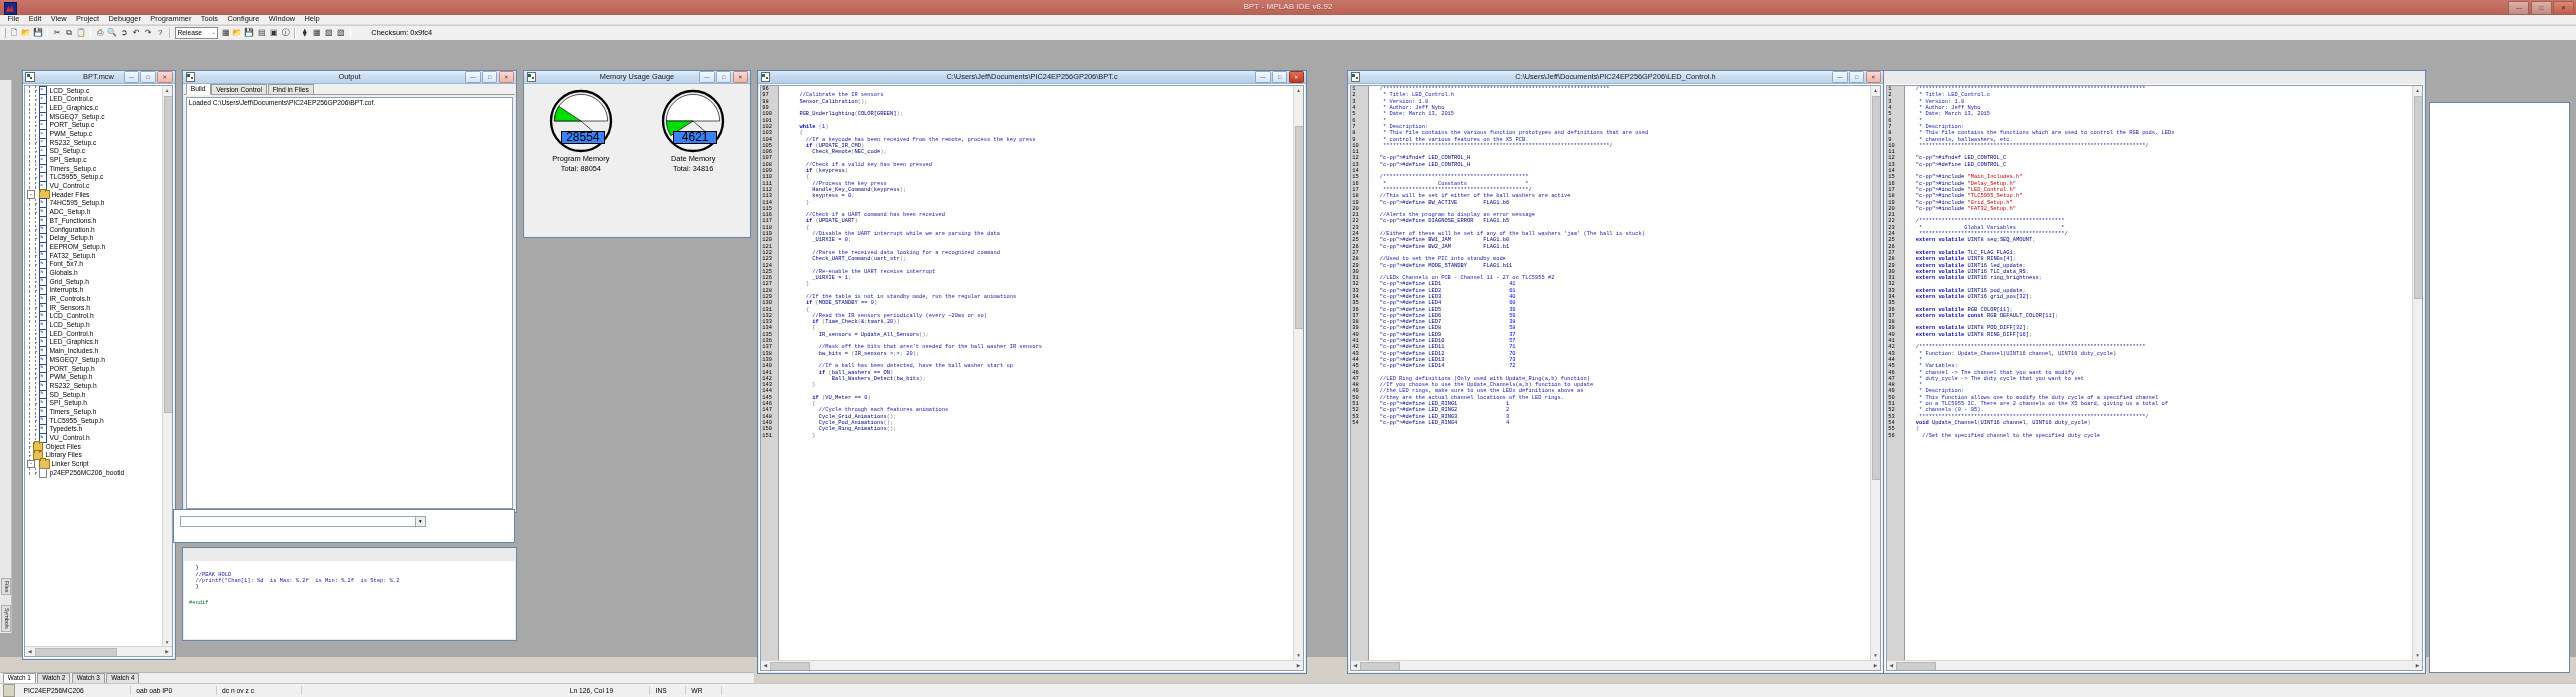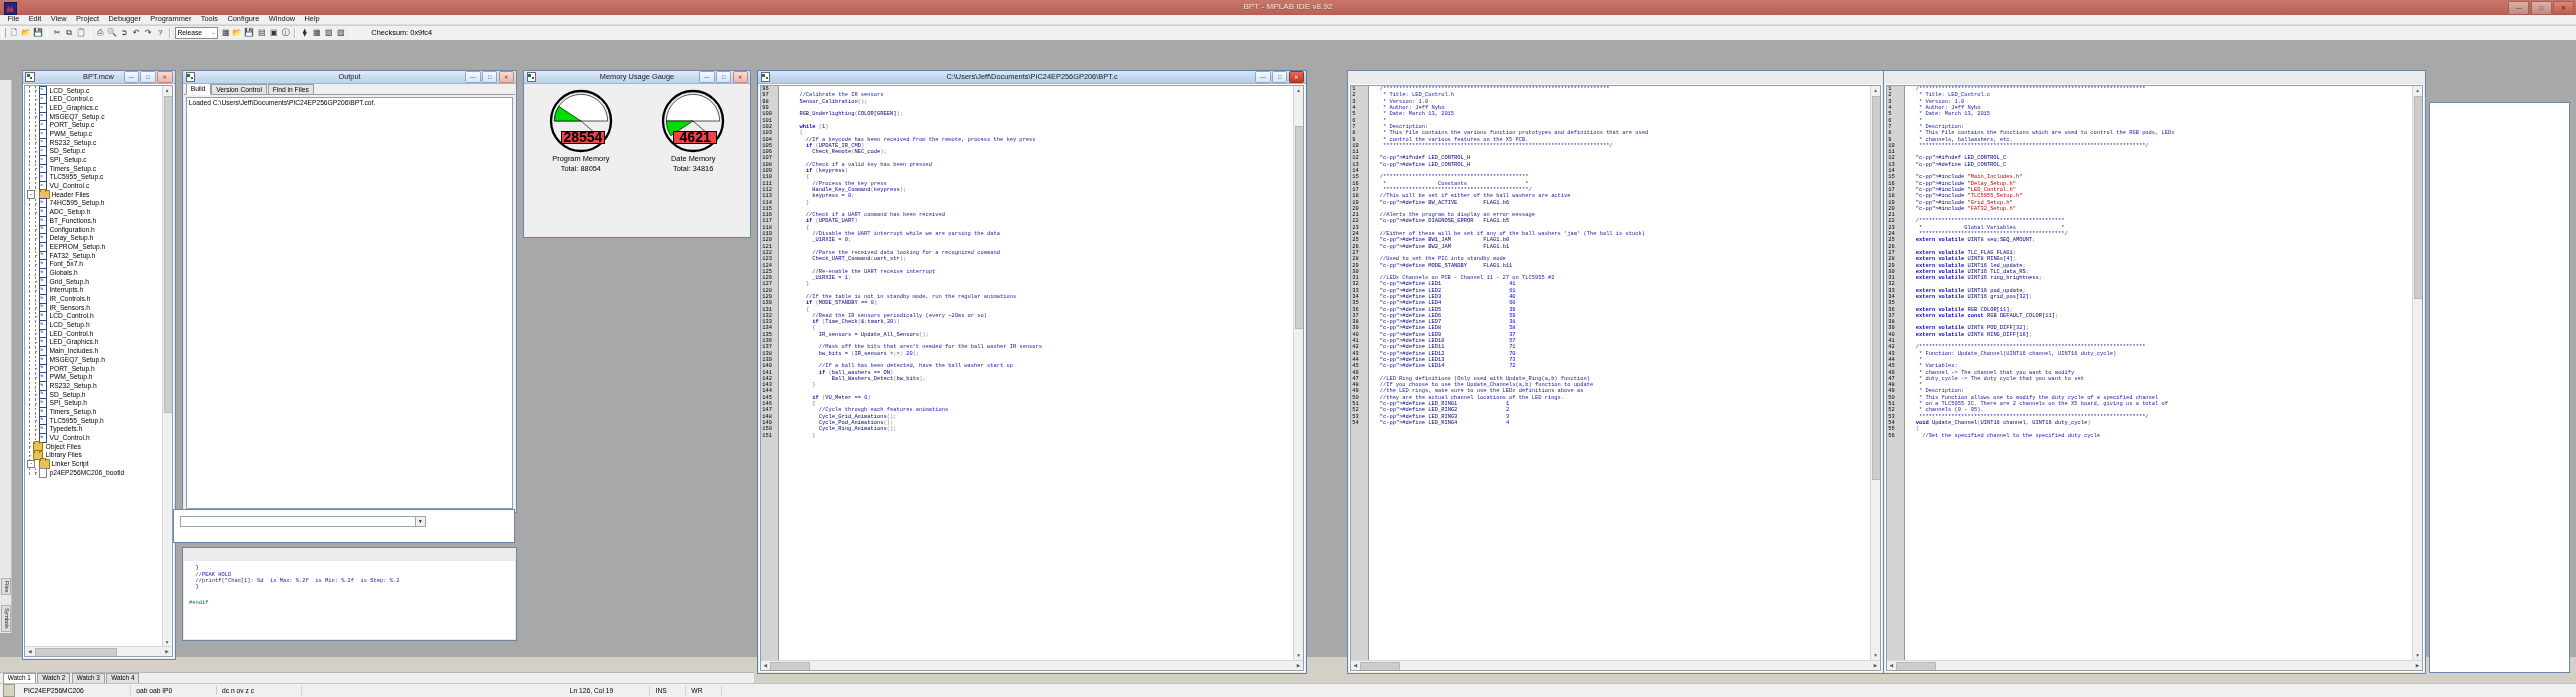--- a/index.html
+++ b/index.html
@@ -129,22 +129,22 @@
   .tab.sel{background:#fff;height:10px;line-height:10px;position:relative;top:0.7px;border-bottom:0.7px solid #fff;}
 
   .outbox{position:absolute;left:2px;right:2px;top:12.7px;bottom:2px;background:#fff;border:0.7px solid #8fa0b4;overflow:hidden;}
   .outtext{font-size:6.7px;color:#000;padding:1.3px 2px;white-space:nowrap;}
 
   
   .gauges{display:flex;justify-content:space-around;padding-top:5.4px;height:100%;box-sizing:border-box;background:#efefef;}
   .gauge{width:80px;text-align:center;position:relative;}
   .gwrap{position:relative;width:64px;height:64px;margin:0 auto;}
   .gcaption{font-size:7.4px;color:#000;line-height:8.7px;margin-top:1.3px;}
-  .gvalbox{position:absolute;left:12px;top:42px;width:42px;height:10.7px;background:#ef4444;
-    border:0.7px solid #000;font-size:14px;line-height:10.7px;text-align:center;color:#000;font-weight:bold;}
+  .gvalbox{position:absolute;left:12px;top:42px;width:42px;height:10.7px;background:#3b82f6;
+    border:0.7px solid #000;font-size:12px;line-height:10.7px;text-align:center;color:#000;}
 
   
   .grid-head{display:flex;height:8.7px;background:#f0f0f0;border-bottom:0.7px solid #a0a0a0;font-family:"Liberation Mono",monospace;}
   .gh{font-size:6px;line-height:8.7px;text-align:center;border-right:0.7px solid #a0a0a0;color:#000;}
   .grid-rows{position:absolute;left:0;right:0;top:8.7px;bottom:0;background:#fff;}
   .grow{display:flex;height:8px;border-bottom:0.7px solid #e8e8e8;}
   .gc{border-right:0.7px solid #d8d8d8;}
 
   
   .ed-outer{position:absolute;left:1.3px;right:1.3px;top:1.3px;bottom:1.3px;border:0.7px solid #8fa0b4;background:#fff;overflow:hidden;}
@@ -853,20 +853,29 @@
           <div class="edhs">
             <div class="hs-l">◀</div>
             <div class="hs-thumb" style="left:9.4px;width:38px;"></div>
             <div class="hs-r">▶</div>
           </div>
         </div>
       </div>
     </div>
 
     <div class="win" style="left:1347px;top:29.5px;width:537px;height:604px;">
+      <div class="win-head">
+        <span class="wicon"></span>
+        <div class="wtitle">C:\Users\Jeff\Documents\PIC24EP256GP206\LED_Control.h</div>
+        <div class="wbtns">
+          <div class="wbtn">—</div>
+          <div class="wbtn">□</div>
+          <div class="wbtn x">✕</div>
+        </div>
+      </div>
       <div class="win-body">
         <div class="ed-outer">
           <div class="gutter" id="gutter-ledh">
               <div class="gnum">1</div>
               <div class="gnum">2</div>
               <div class="gnum">3</div>
               <div class="gnum">4</div>
               <div class="gnum">5</div>
               <div class="gnum">6</div>
               <div class="gnum">7</div>

